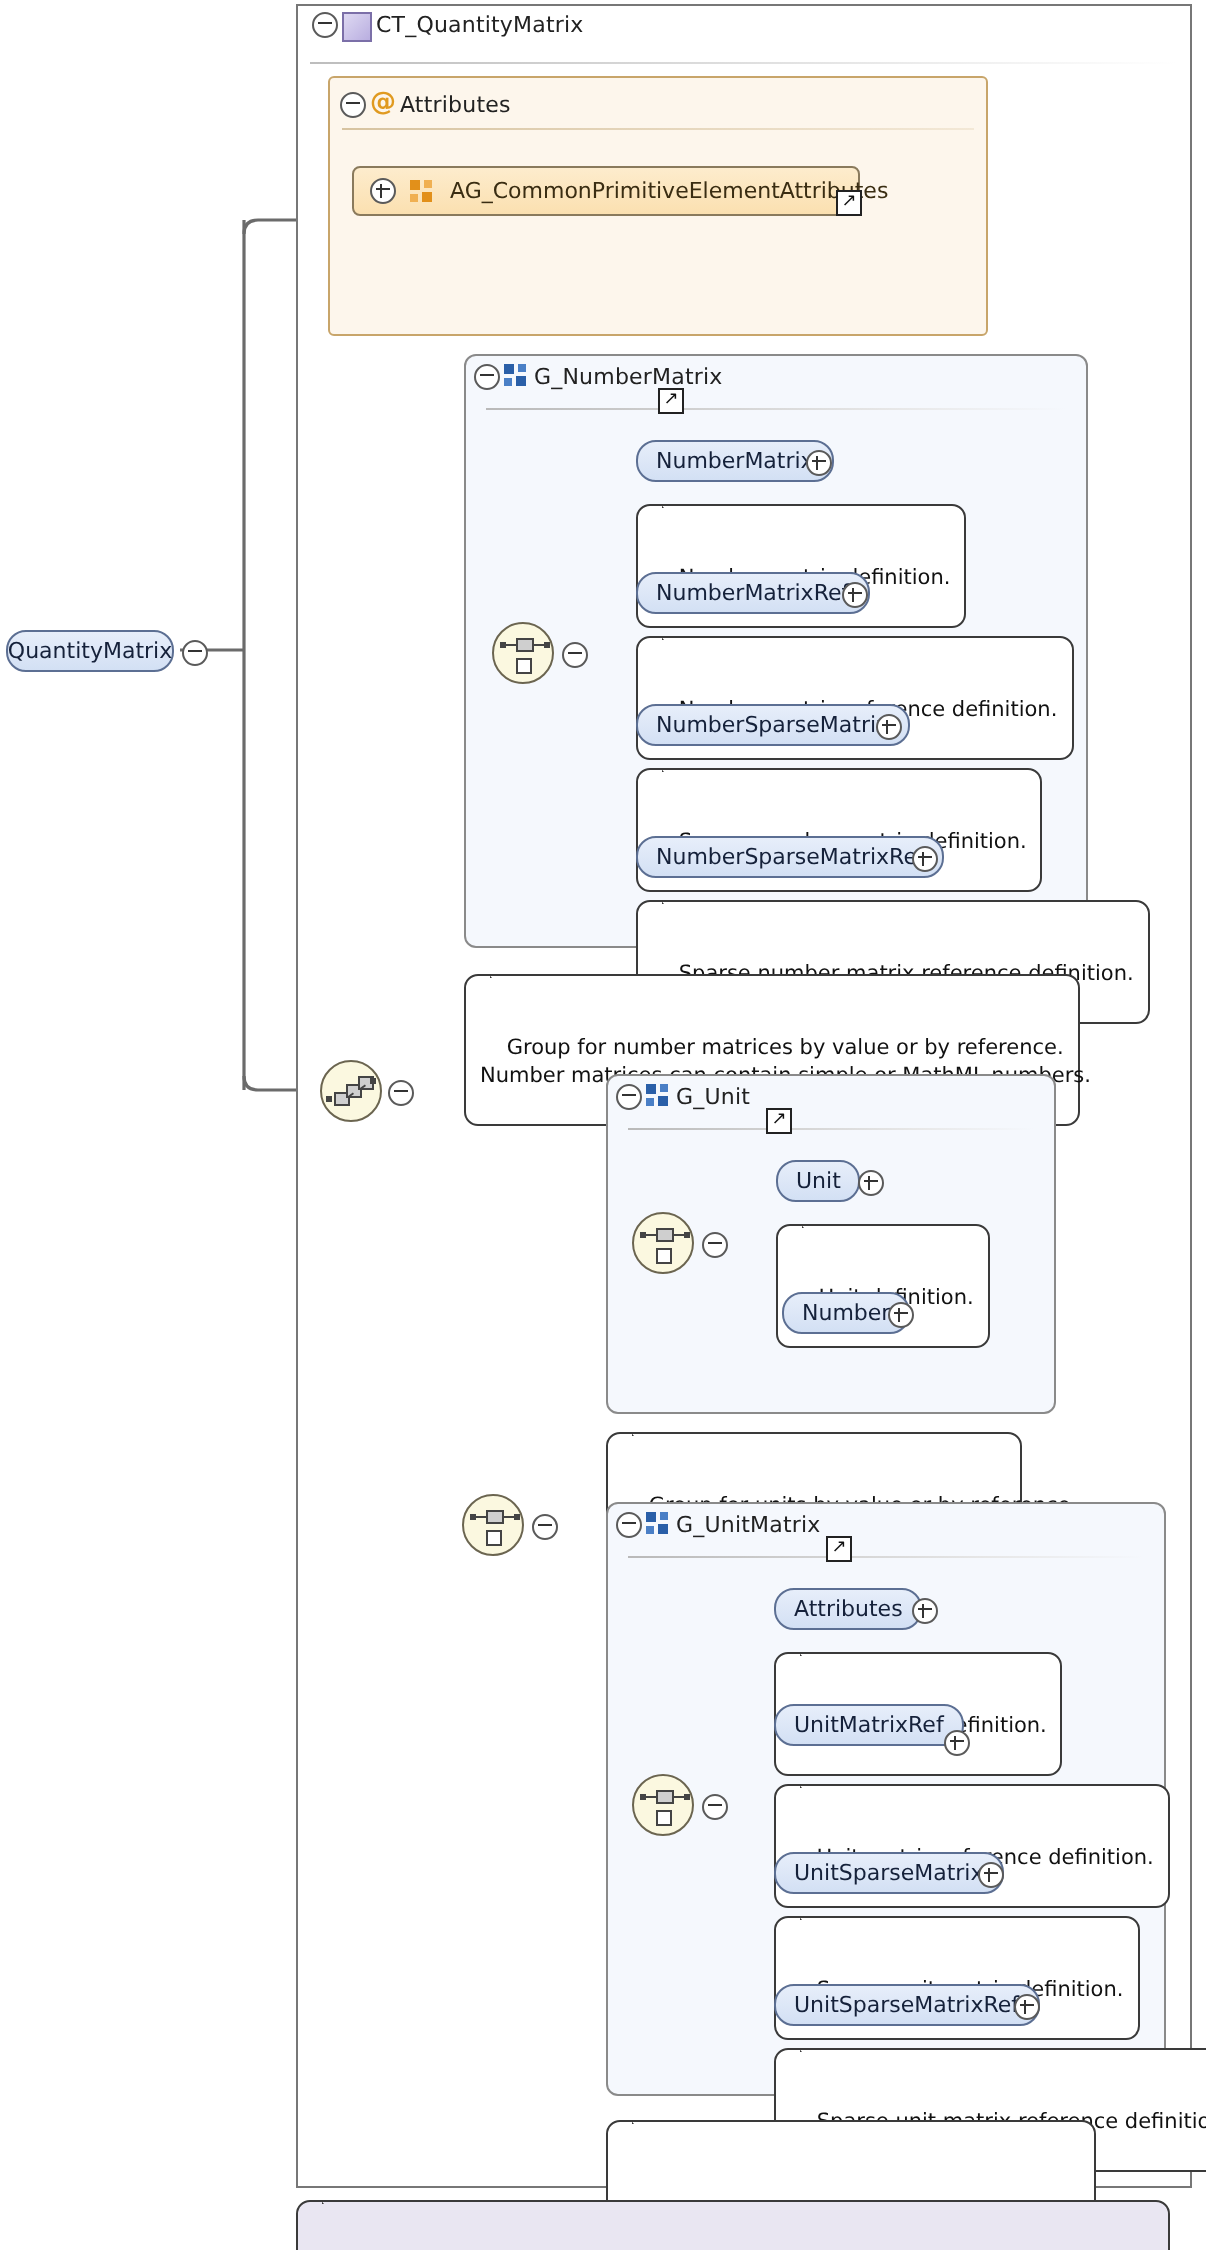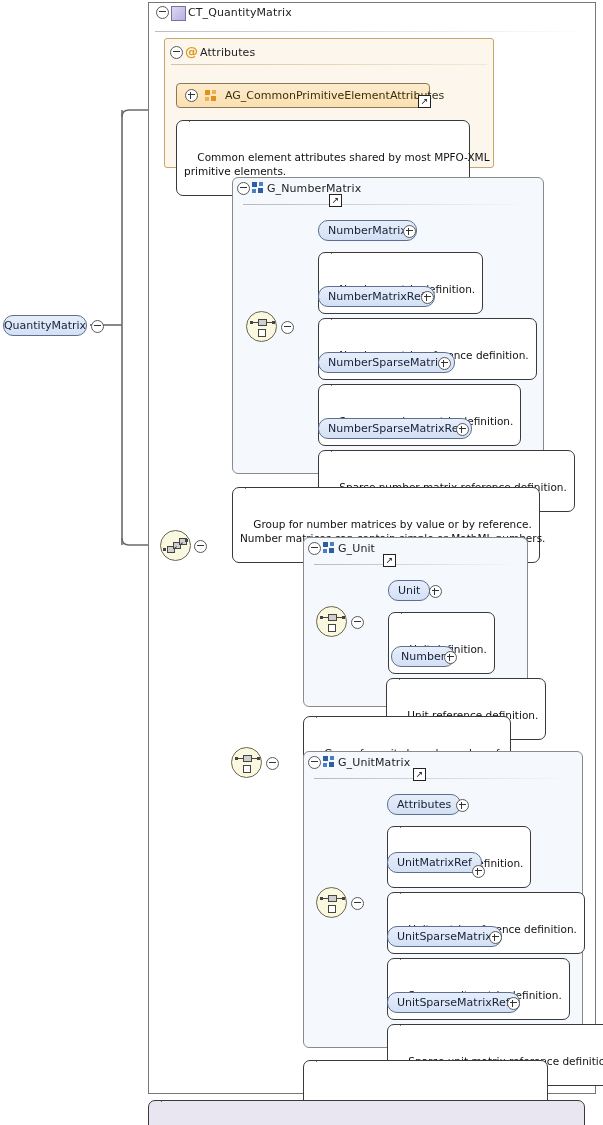--- a/index.html
+++ b/index.html
@@ -220,25 +220,20 @@
     <span class="pm plus"></span>
     <span class="gglyph aglyph">
         <i></i>
         <i></i>
         <i></i>
         <i></i>
       </span>
     <span>AG_CommonPrimitiveElementAttributes</span>
   </div>
   <div class="extlink" style="left:418px;top:95px;"><span>↗</span></div>
-  <div class="cal" style="left:176px;top:120px;width:294px;">
-    <span class="tail"></span>
-    <span>Common element attributes shared by most MPFO-XML
-primitive elements.</span>
-  </div>
 
   <div class="comp seq" style="left:160px;top:530px;">
     <span class="sb sb1"></span>
       <span class="sb sb2"></span>
       <span class="sb sb3"></span>
     <span class="sl sl1"></span>
       <span class="sl sl2"></span>
     <span class="sd sd0"></span>
       <span class="sd sd1"></span>
   </div>
@@ -346,24 +341,20 @@
   <span class="pm plus" style="position:absolute;left:429px;top:585px;"></span>
   <div class="cal" style="left:388px;top:612px;">
     <span class="tail"></span>
     <span>Unit definition.</span>
   </div>
 
   <div class="node" style="left:391px;top:646px;">
     <span>Number</span>
   </div>
   <span class="pm plus" style="position:absolute;left:444px;top:651px;"></span>
-  <div class="cal" style="left:386px;top:678px;">
-    <span class="tail"></span>
-    <span>Unit reference definition.</span>
-  </div>
 
   <div class="cal" style="left:303px;top:716px;width:208px;">
     <span class="tail"></span>
     <span>Group for units by value or by reference.</span>
   </div>
 
   <div class="groupbox" style="left:303px;top:751px;width:280px;height:297px;">
     <div class="hdr-rule"></div>
   </div>
   <div class="hrow" style="left:308px;top:756px;">

